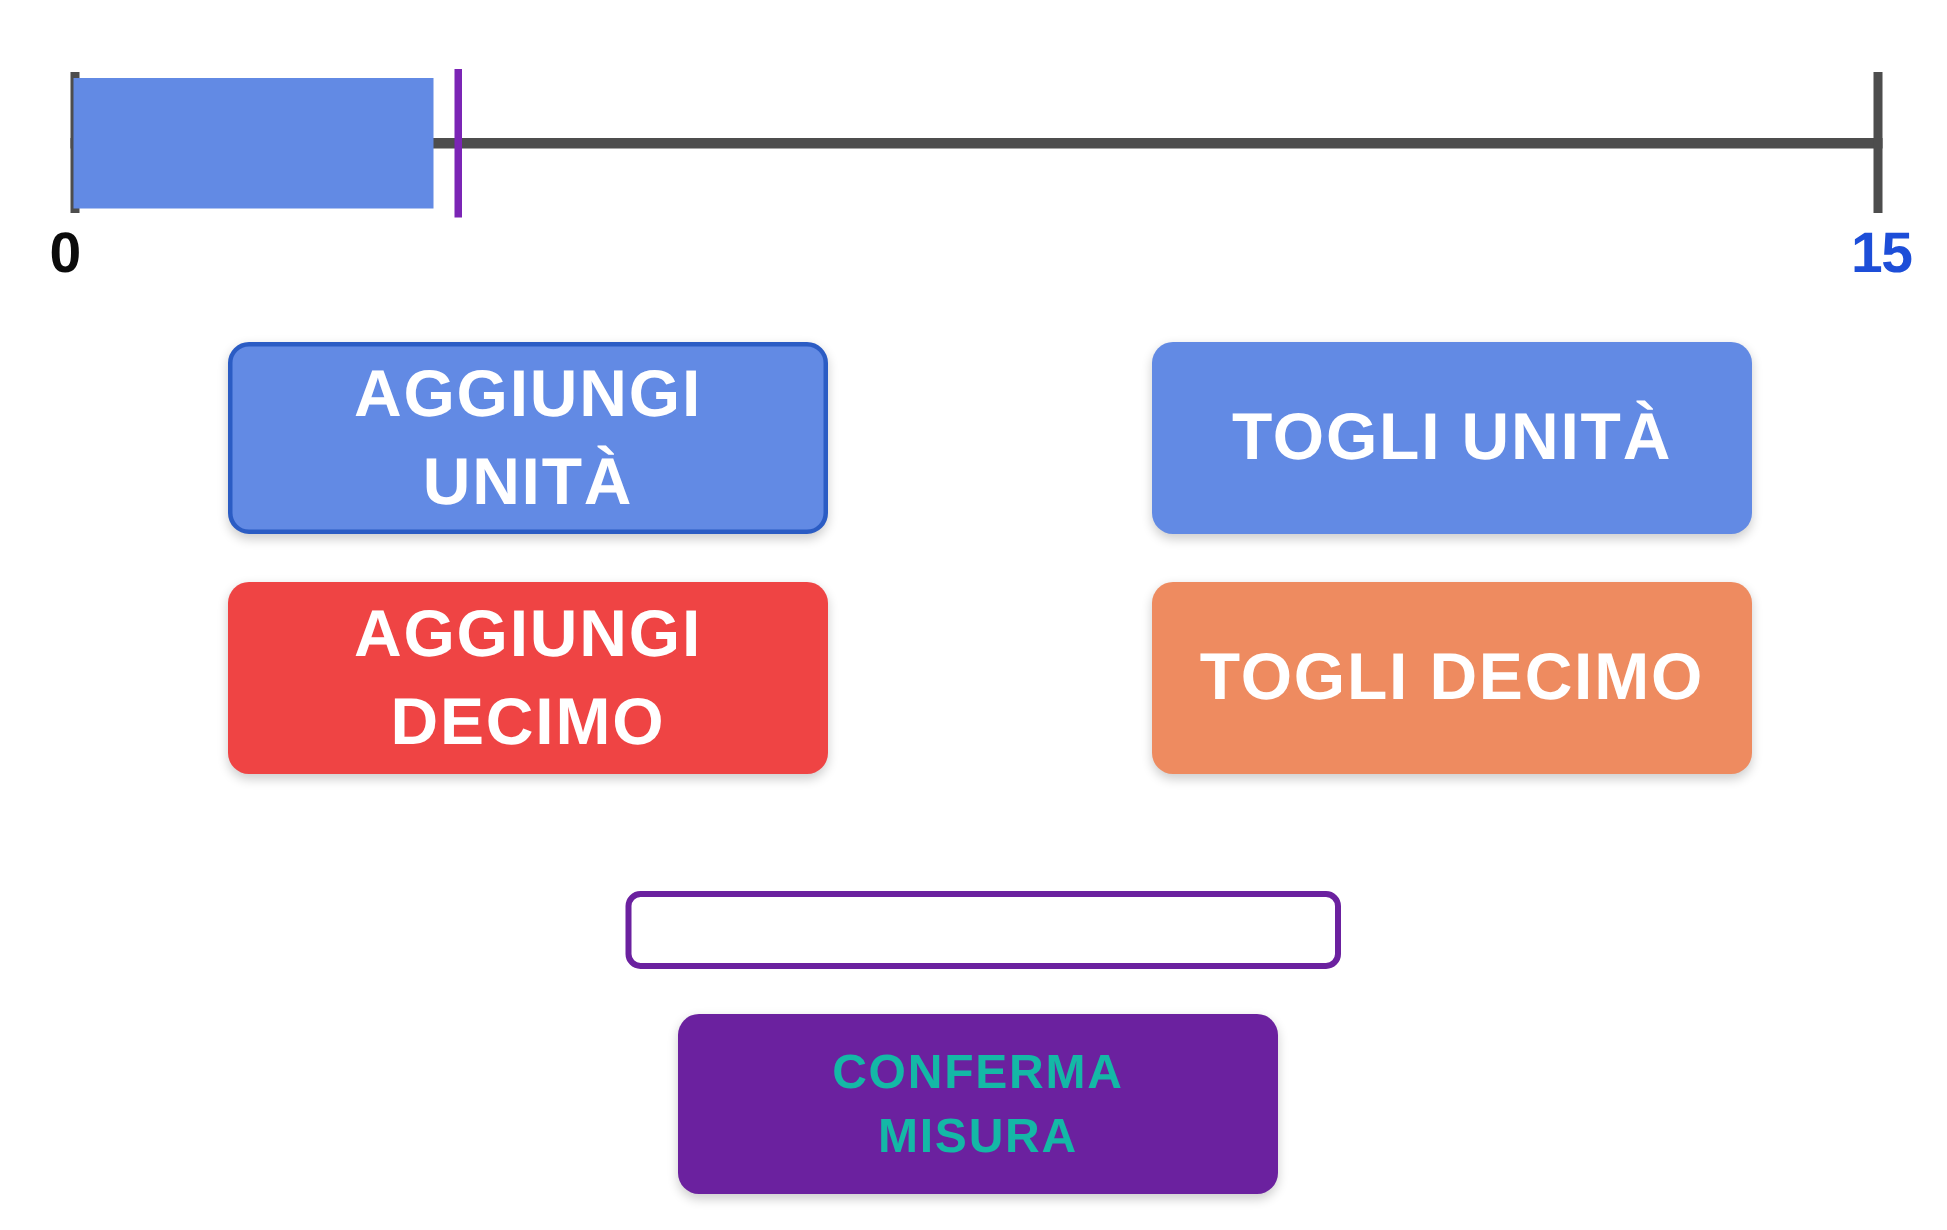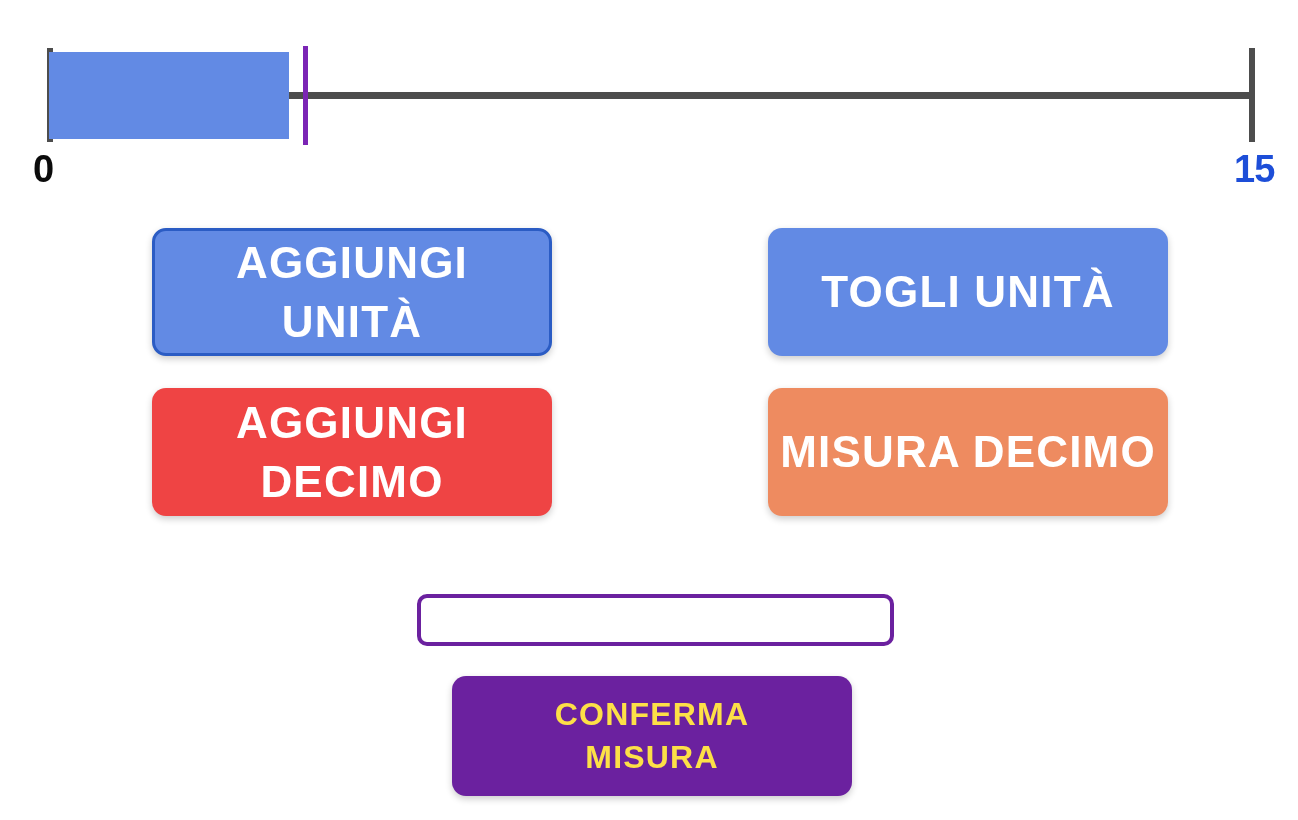--- a/index.html
+++ b/index.html
@@ -139,21 +139,21 @@
   }
   #confirm-btn {
     position: absolute;
     left: 452px;
     top: 676px;
     width: 400px;
     height: 120px;
     border: none;
     border-radius: 14px;
     background: #6b219f;
-    color: #fde047;
+    color: #14b8a6;
     font-family: "Liberation Sans", sans-serif;
     font-size: 32px;
     font-weight: bold;
     letter-spacing: 1.2px;
     line-height: 1.35;
     text-align: center;
     display: flex;
     align-items: center;
     justify-content: center;
     cursor: pointer;
@@ -185,20 +185,20 @@
   <div id="row-unita" class="btn-row">
     <button class="ctl-btn blue left focused" style="background: rgb(98, 138, 228); border-color: rgb(43, 92, 196);">AGGIUNGI UNITÀ</button>
 
     <button class="ctl-btn blue right" style="background: rgb(98, 138, 228);">TOGLI UNITÀ</button>
   </div>
 
   <div id="row-decimo" class="btn-row">
     <button class="ctl-btn orange left" style="background: #ef4444;">AGGIUNGI
 DECIMO</button>
 
-    <button class="ctl-btn orange right" style="background: rgb(238, 139, 96);">MISURA DECIMO</button>
+    <button class="ctl-btn orange right" style="background: rgb(238, 139, 96);">TOGLI DECIMO</button>
   </div>
 </div>
 
 <input id="measure-input" type="text" placeholder="" style="border-color: rgb(107, 33, 159);">
 
 <button id="confirm-btn" style="background: rgb(107, 33, 159);">CONFERMA
 MISURA</button>
 
 </body></html>

